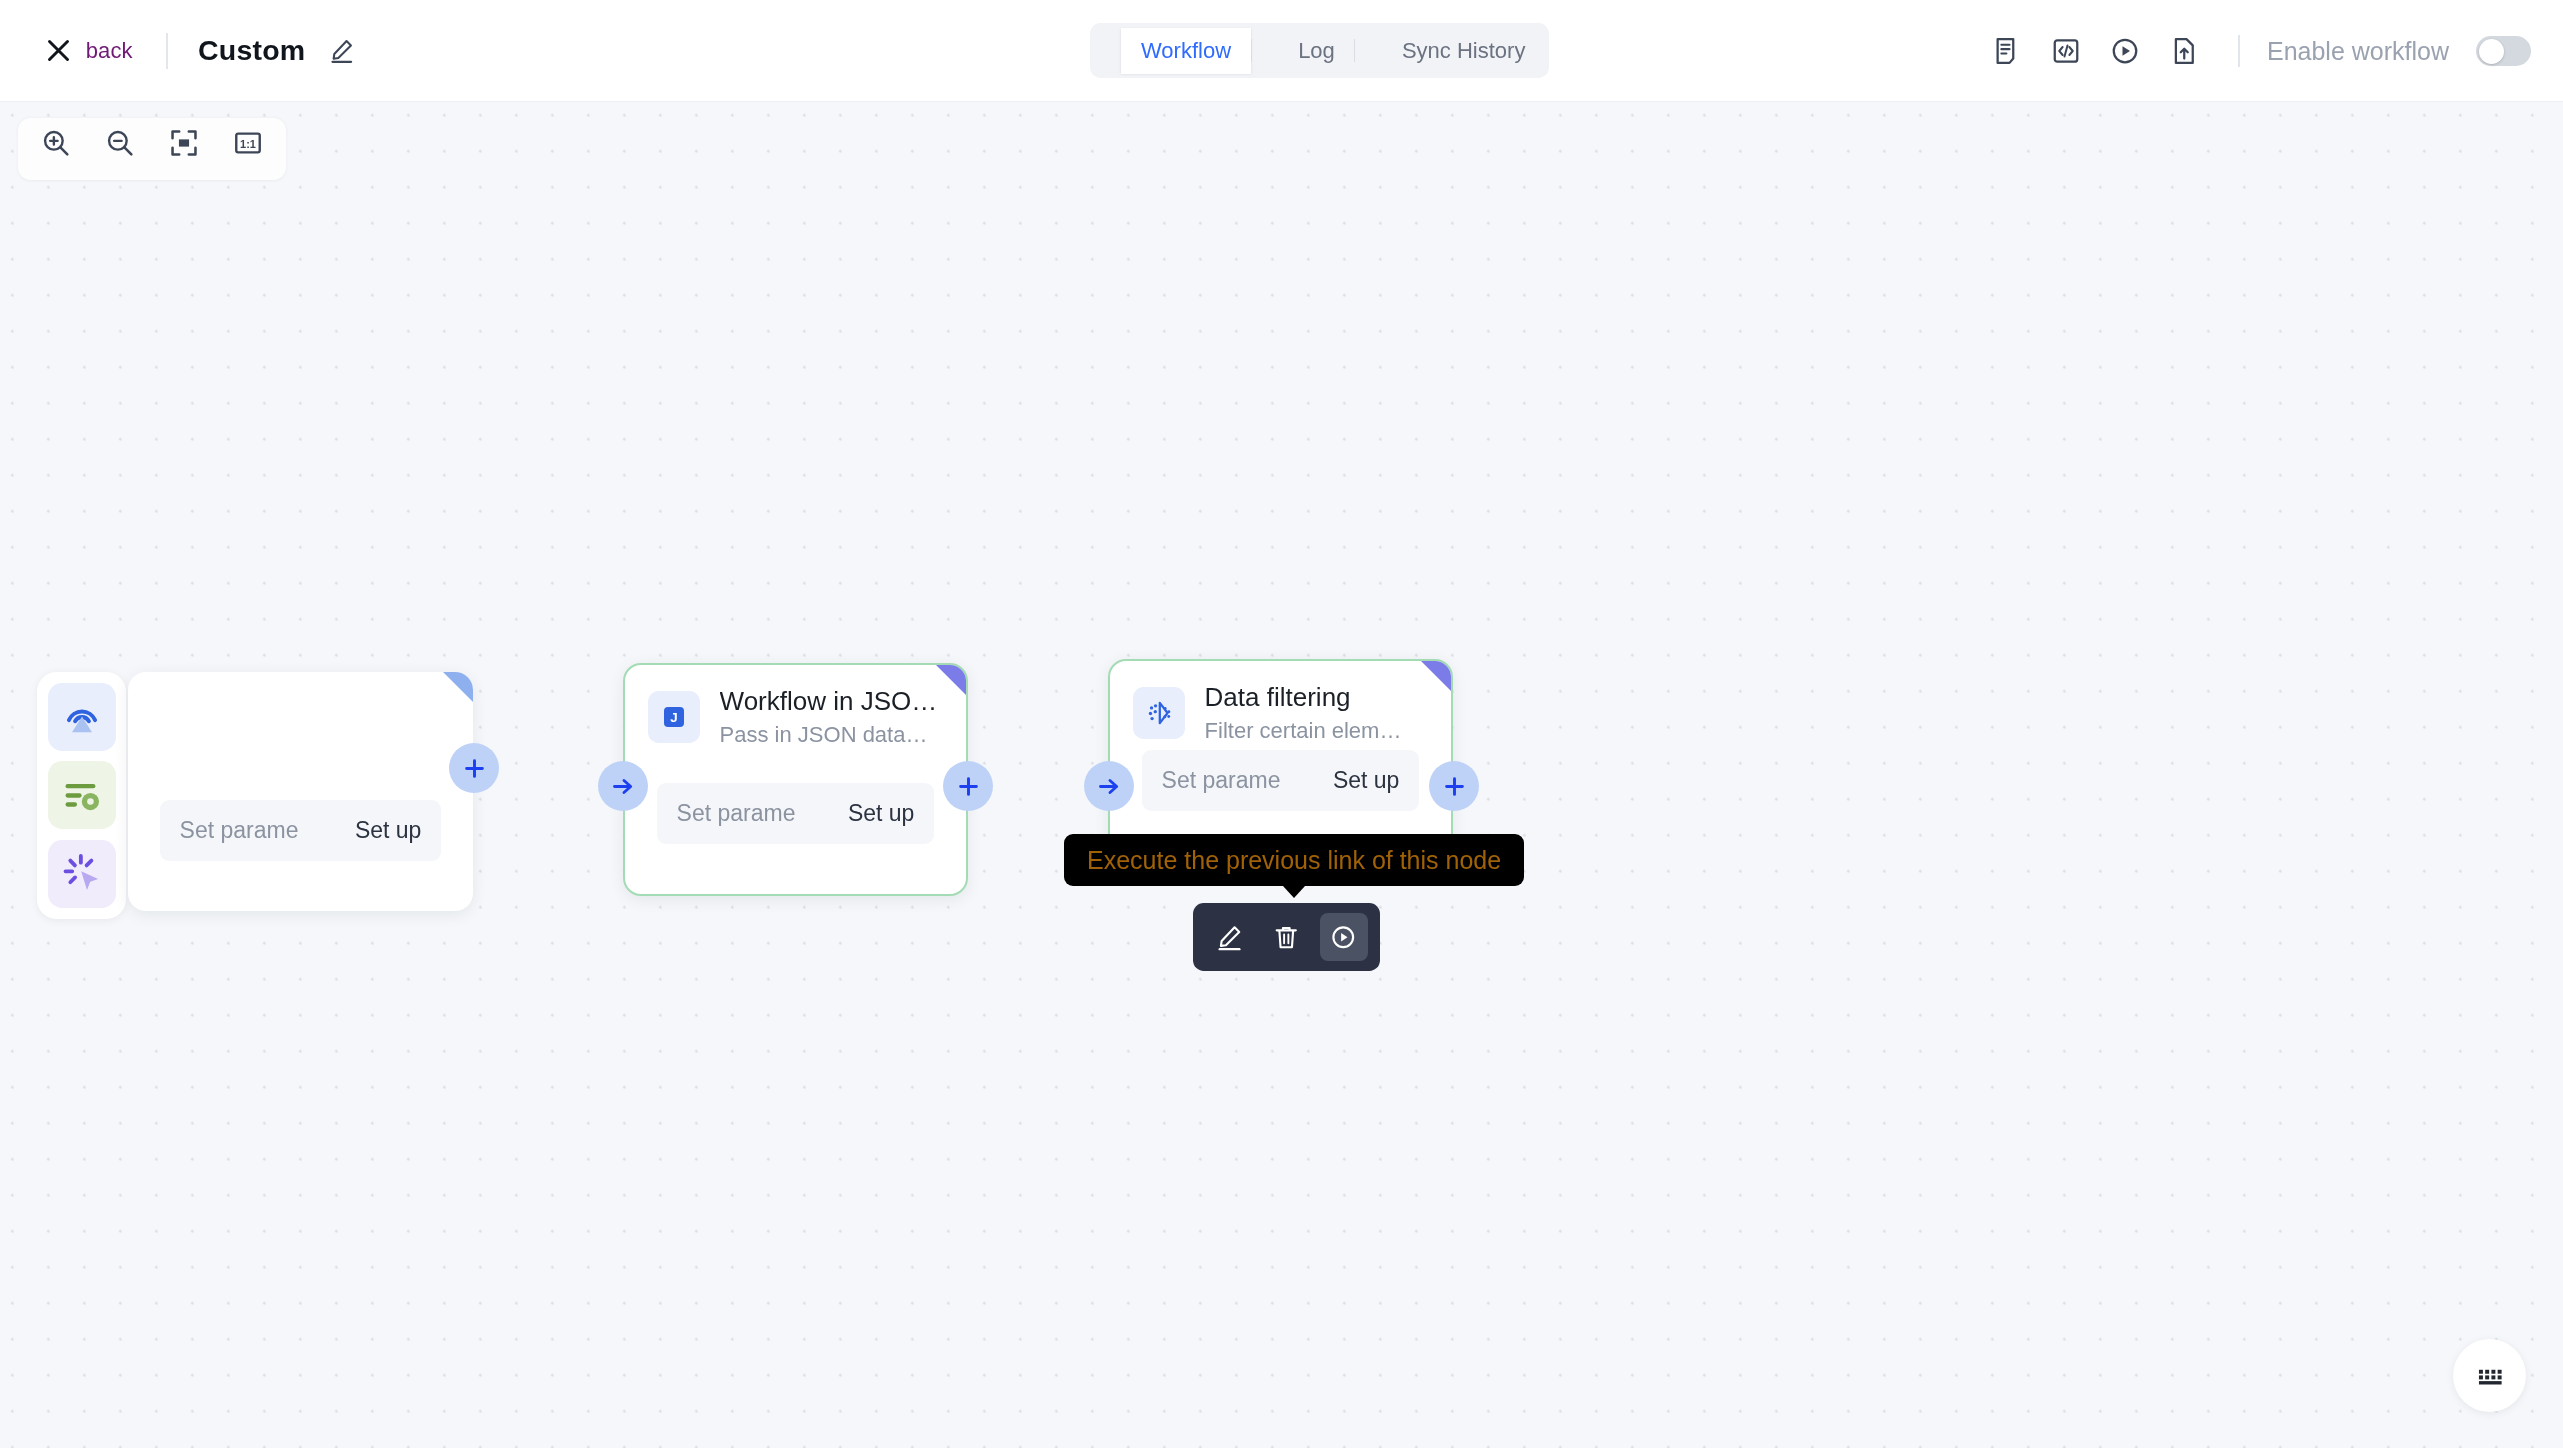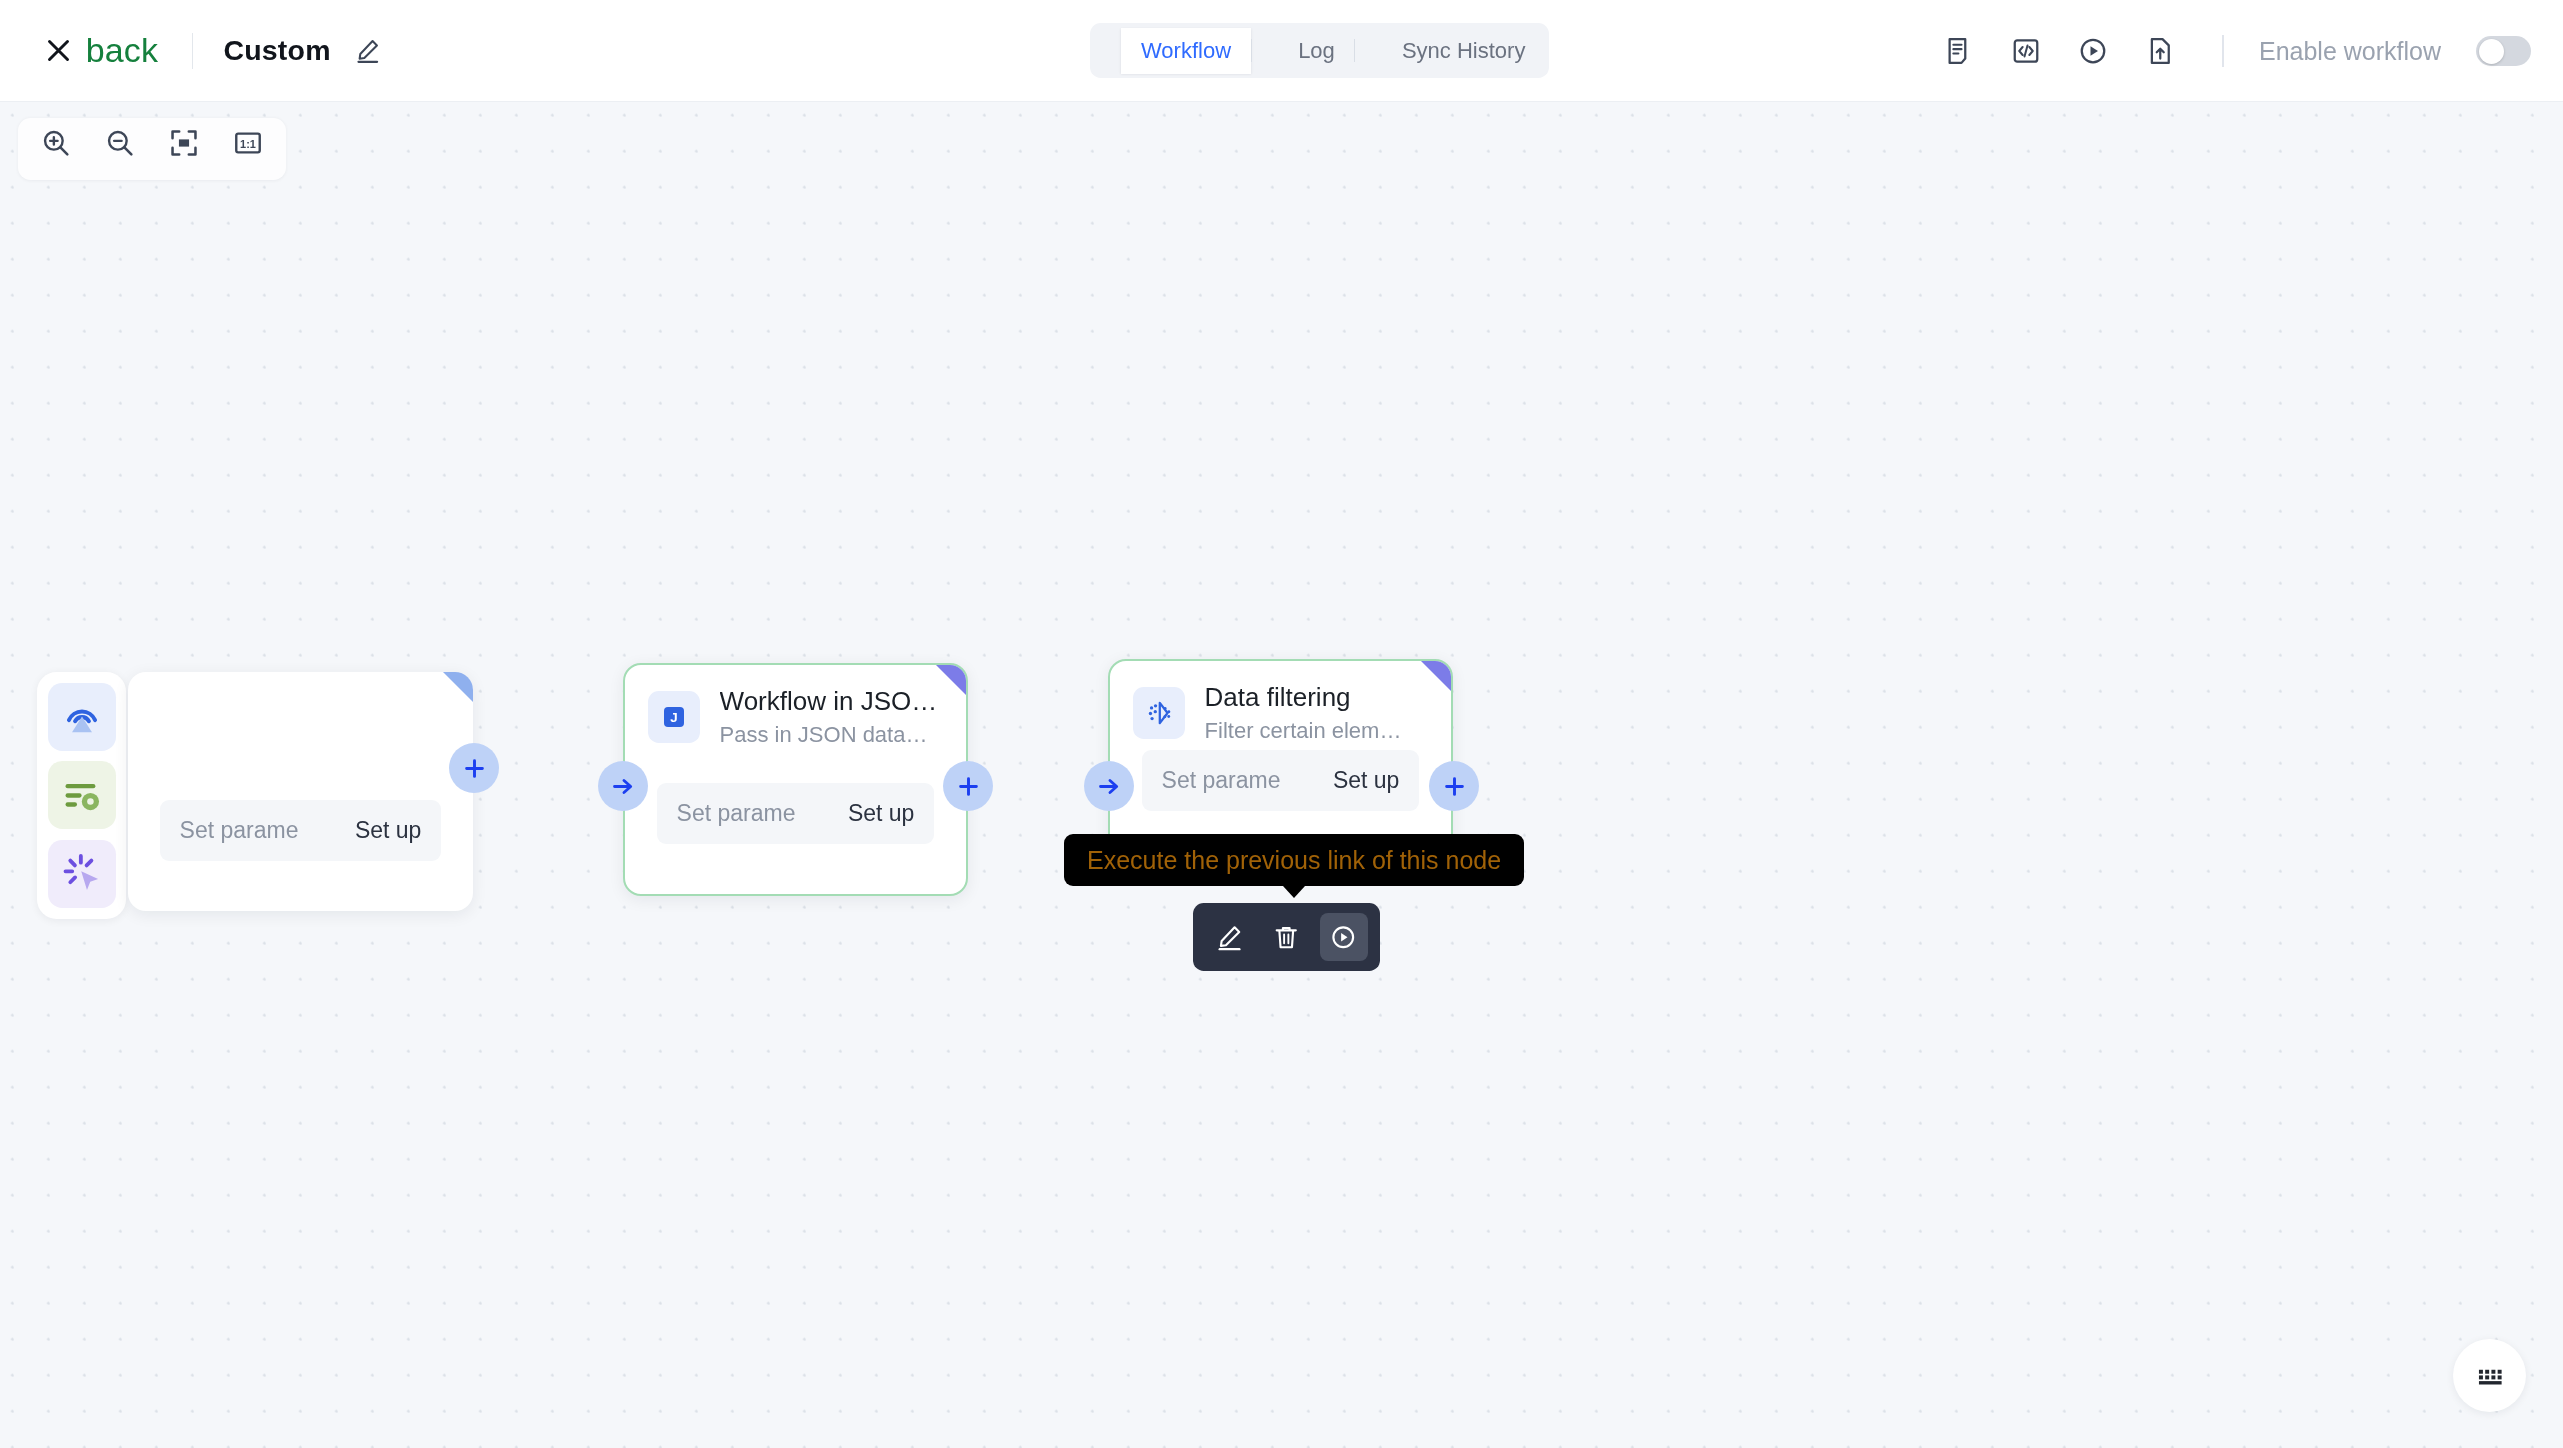--- a/index.html
+++ b/index.html
@@ -17,21 +17,21 @@
     border-bottom: 0.9px solid #eceff3;
     display: flex; align-items: center;
     z-index: 60;
   }
   .hdr-left { display: flex; align-items: center; padding-left: 41px; gap: 0; }
   .back-btn {
     display: flex; align-items: center; gap: 14.2px;
     cursor: pointer; padding: 5.3px 3.6px;
   }
   .back-x { width: 27px; height: 27px; display: block; }
-  .back-label { font-size: 34px; color: #15803d; letter-spacing: 0.1px; }
+  .back-label { font-size: 22px; color: #701a75; letter-spacing: 0.1px; }
   .hdr-divider { width: 1.8px; height: 36px; background: #e3e7ec; margin: 0 30px; }
   .wf-title { font-size: 28.5px; font-weight: 700; color: #11151c; letter-spacing: 0.2px; }
   .edit-pencil { width: 27px; height: 27px; margin-left: 23px; cursor: pointer; display: block; }
 
   
   .tabs {
     position: absolute; left: 1090px; top: 23px;
     height: 55px; background: #f1f3f7; border-radius: 10.7px;
     display: flex; align-items: center; padding: 4.4px;
   }
@@ -39,21 +39,21 @@
     height: 46px; padding: 0 19.6px; border-radius: 0;
     display: flex; align-items: center; justify-content: center;
     font-size: 22px; color: #6b7280; cursor: pointer; white-space: nowrap; margin-left: 27px;
   }
   .tab.active { background: #ffffff; color: #2f6bff; box-shadow: 0 0.9px 2.7px rgba(16,24,40,.10); }
   .tab-sep { width: 0.9px; height: 23px; background: #d9dee6; }
 
   
   .hdr-right {
     position: absolute; right: 32px; top: 0; height: 102px;
-    display: flex; align-items: center; gap: 12px;
+    display: flex; align-items: center; gap: 4px;
   }
   .hdr-icon {
     width: 55px; height: 55px; display: flex; align-items: center; justify-content: center;
     cursor: pointer; border-radius: 7.1px;
   }
   .hdr-icon svg { display: block; }
   .right-divider { width: 1.8px; height: 32px; background: #e1e5ec; margin: 0 23px; }
   .enable-label { font-size: 25px; color: #9aa2af; margin-right: 23px; white-space: nowrap; }
   .toggle {
     width: 55px; height: 30px; border-radius: 15px; background: #d4d8df;

